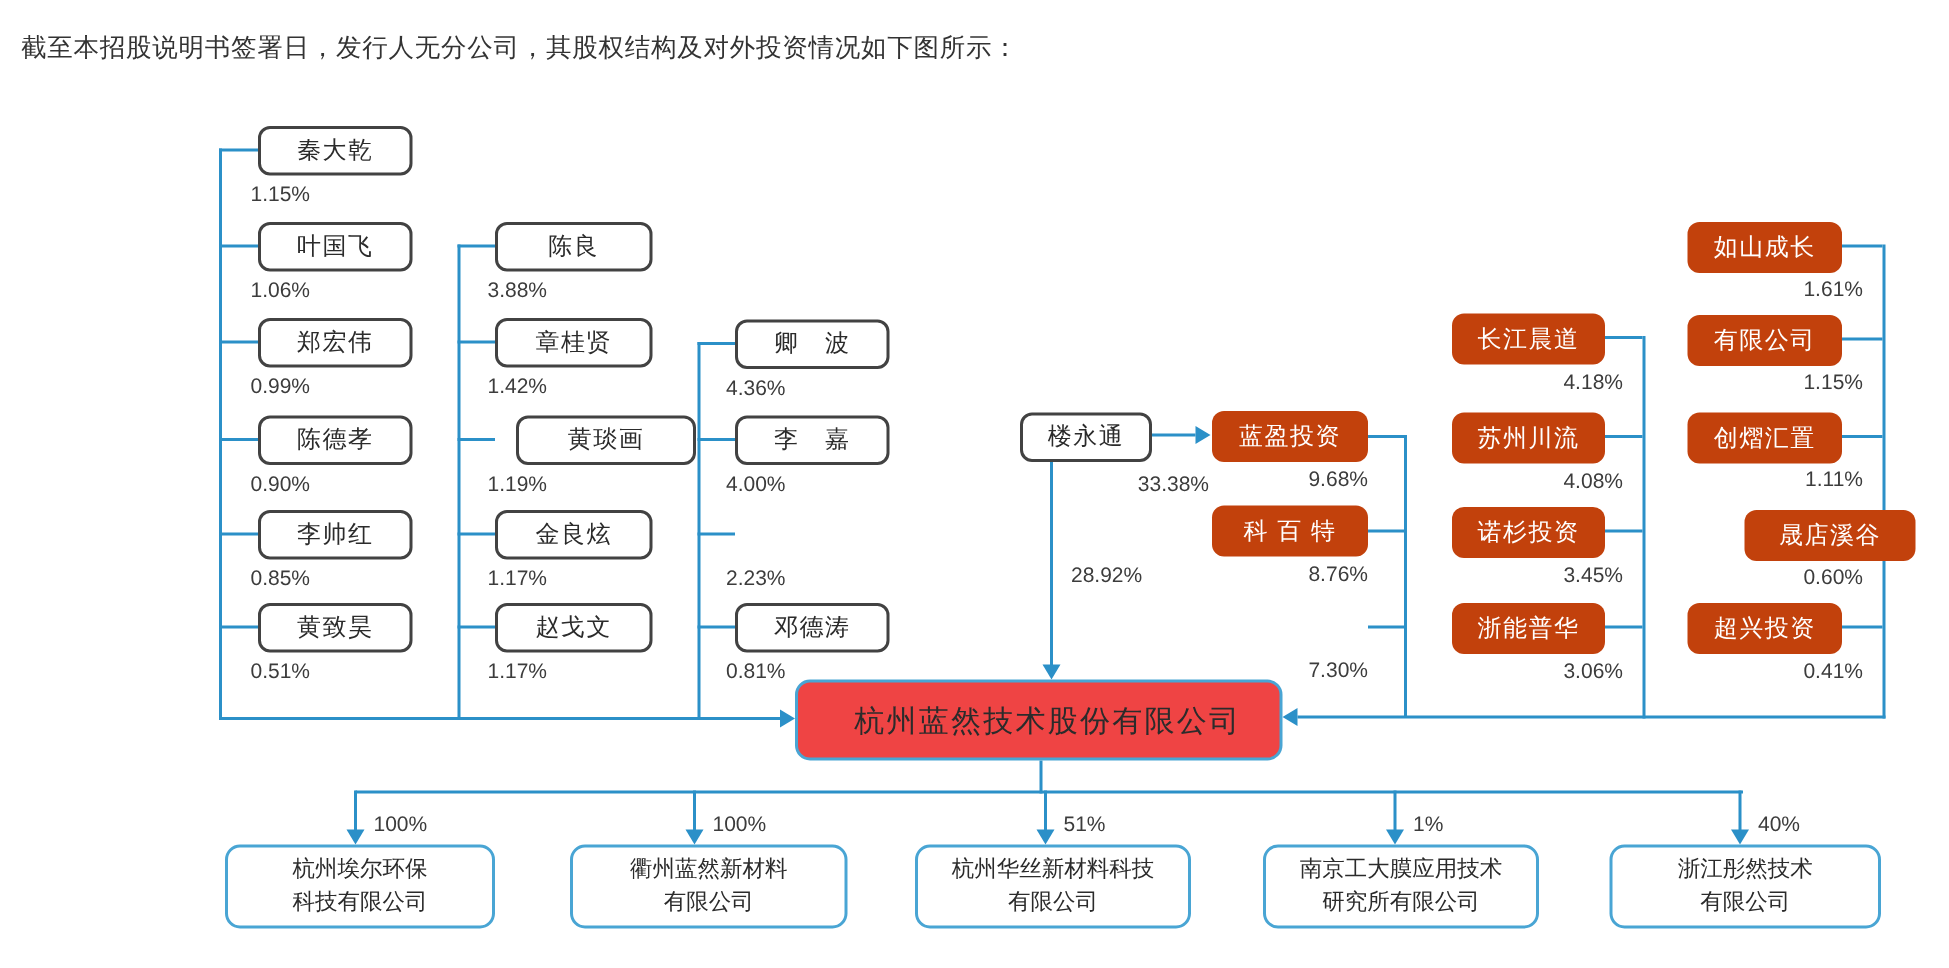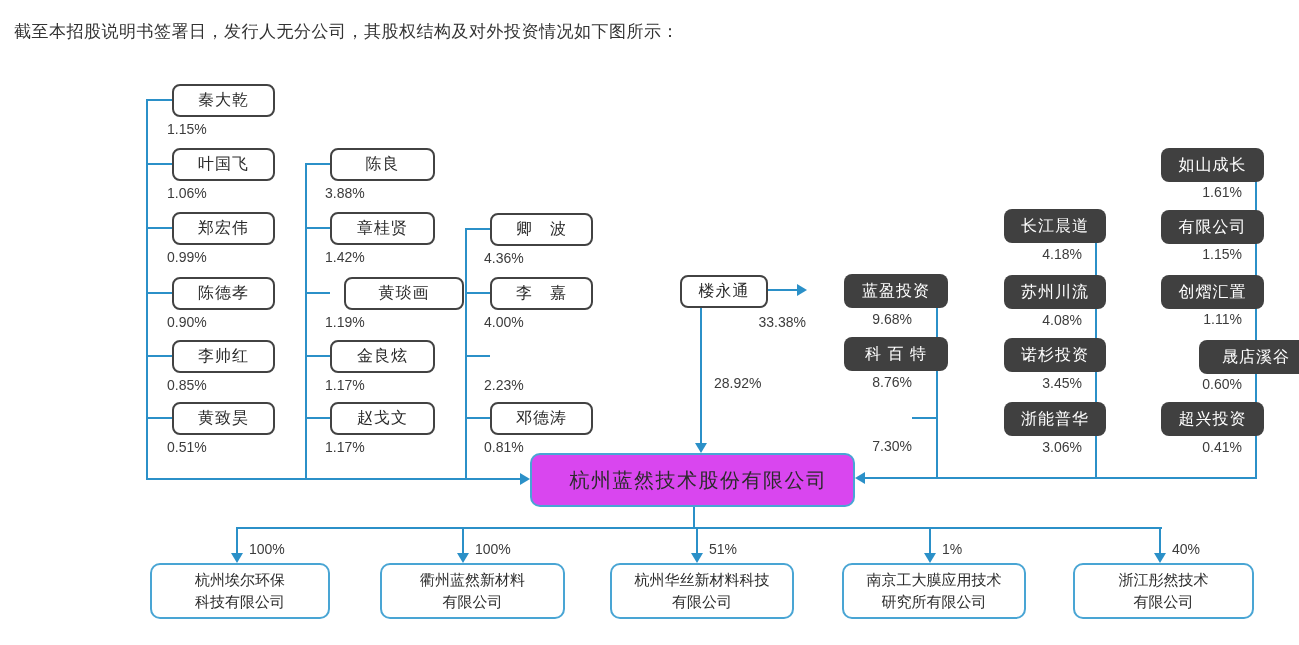--- a/index.html
+++ b/index.html
@@ -2,24 +2,24 @@
 <html><head>
 <meta charset="utf-8">
 <style>
   html,body{margin:0;padding:0;background:#fff;font-family:"Liberation Sans","DejaVu Sans",sans-serif;}
   .page{position:relative;width:1299px;height:645px;background:#fff;overflow:hidden;}
   .hdr{position:absolute;left:14px;top:20px;font-size:17px;color:#333;margin:0;letter-spacing:0.5px;}
   
   .pbox{position:absolute;width:103px;height:33px;background:#fff;border:2px solid #424242;border-radius:8px;
         display:flex;align-items:center;justify-content:center;font-size:16px;color:#2b2b2b;
         box-sizing:border-box;letter-spacing:1px;}
-  .bbox{position:absolute;width:104px;height:34px;background:#404040;border-radius:8px;
+  .bbox{position:absolute;width:104px;height:34px;background:#c2410c;border-radius:8px;
         display:flex;align-items:center;justify-content:center;font-size:16px;color:#fff;
-        box-sizing:border-box;letter-spacing:1px;margin-left:36px;}
-  .mainbox{position:absolute;left:530px;top:453px;width:325px;height:54px;background:#d946ef;
+        box-sizing:border-box;letter-spacing:1px;}
+  .mainbox{position:absolute;left:530px;top:453px;width:325px;height:54px;background:#ef4444;
         border:2px solid #49a5d4;border-radius:10px;display:flex;align-items:center;justify-content:center;
         font-size:20px;color:#2b2b2b;box-sizing:border-box;letter-spacing:1.5px;padding-left:12px;}
   .subbox{position:absolute;top:563px;height:56px;background:#fff;border:2px solid #49a5d4;border-radius:10px;
         display:flex;flex-direction:column;align-items:center;justify-content:center;font-size:15px;
         color:#2b2b2b;line-height:1.45;box-sizing:border-box;}
   
   .pct{position:absolute;font-size:14px;color:#3c3c3c;}
   .pct.r{width:60px;text-align:right;}
   .pct.ra{width:58px;text-align:right;}
   

